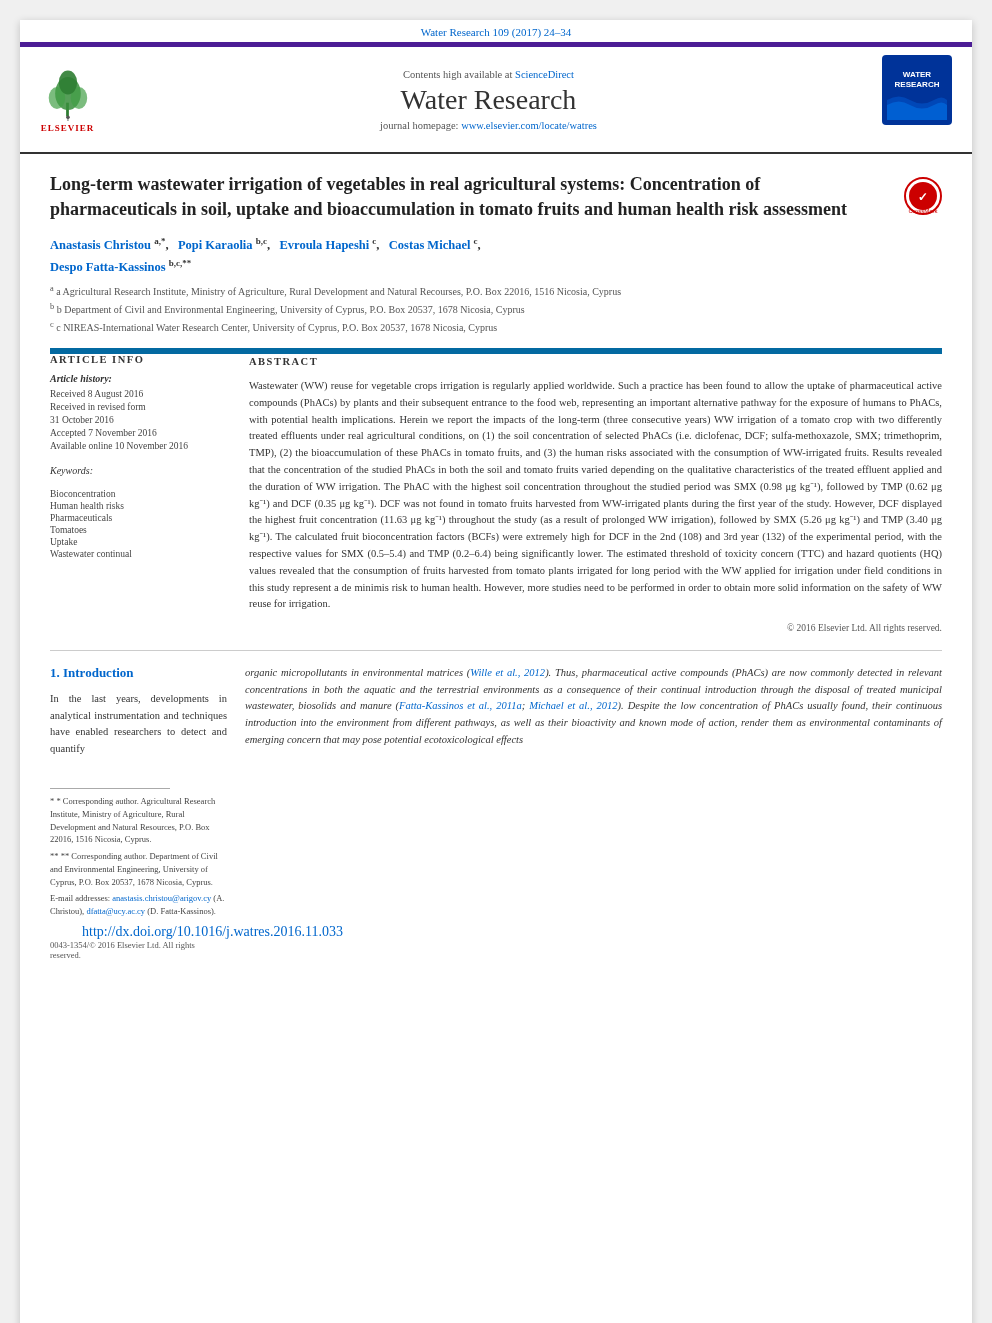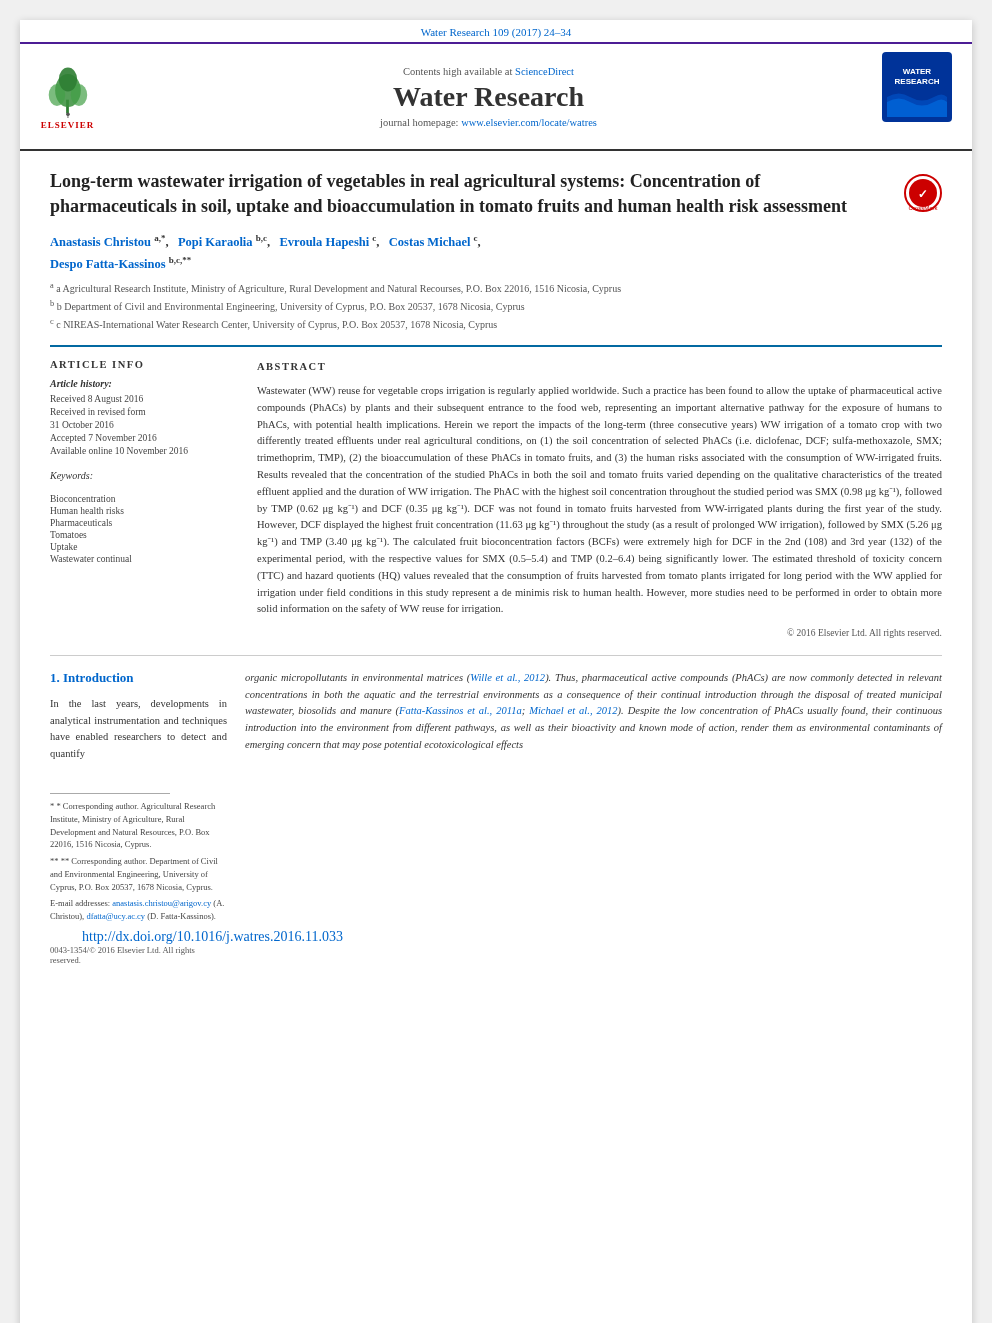--- a/index.html
+++ b/index.html
@@ -16,21 +16,21 @@
       background: #fff;
       padding: 0;
       box-shadow: 0 2px 8px rgba(0,0,0,0.2);
     }
     
     .top-bar {
       text-align: center;
       padding: 6px 0 4px;
       font-size: 11px;
       color: #0066cc;
-      border-bottom: 2px solid #4c1d95;
+      border-bottom: 5px solid #4c1d95;
     }
     
     .journal-header {
       display: flex;
       align-items: center;
       padding: 8px 20px;
       border-bottom: 2px solid #333;
     }
     .elsevier-logo {
       display: flex;
@@ -56,21 +56,21 @@
     .sciencedirect-line {
       font-size: 10.5px;
       color: #555;
       margin-bottom: 4px;
     }
     .sciencedirect-link {
       color: #0066cc;
     }
     .journal-title-text {
       font-size: 28px;
-      font-weight: bold;
+      font-weight: normal;
       color: #333;
       font-family: 'Times New Roman', serif;
       margin-bottom: 4px;
     }
     .homepage-line {
       font-size: 10.5px;
       color: #555;
     }
     .homepage-link {
       color: #0066cc;
@@ -126,23 +126,23 @@
       color: #555;
       margin-bottom: 12px;
       line-height: 1.5;
     }
     .affil-line {
       margin-bottom: 2px;
     }
     
     .two-column {
       display: flex;
-      gap: 12px;
-      border-top: 2px solid #0369a1;
-      padding-top: 12px;
+      gap: 4px;
+      border-top: 6px solid #0369a1;
+      padding-top: 0;
       margin-bottom: 14px;
     }
     .left-column {
       width: 195px;
       min-width: 195px;
       padding-right: 18px;
       font-size: 10px;
     }
     .right-column {
       flex: 1;

